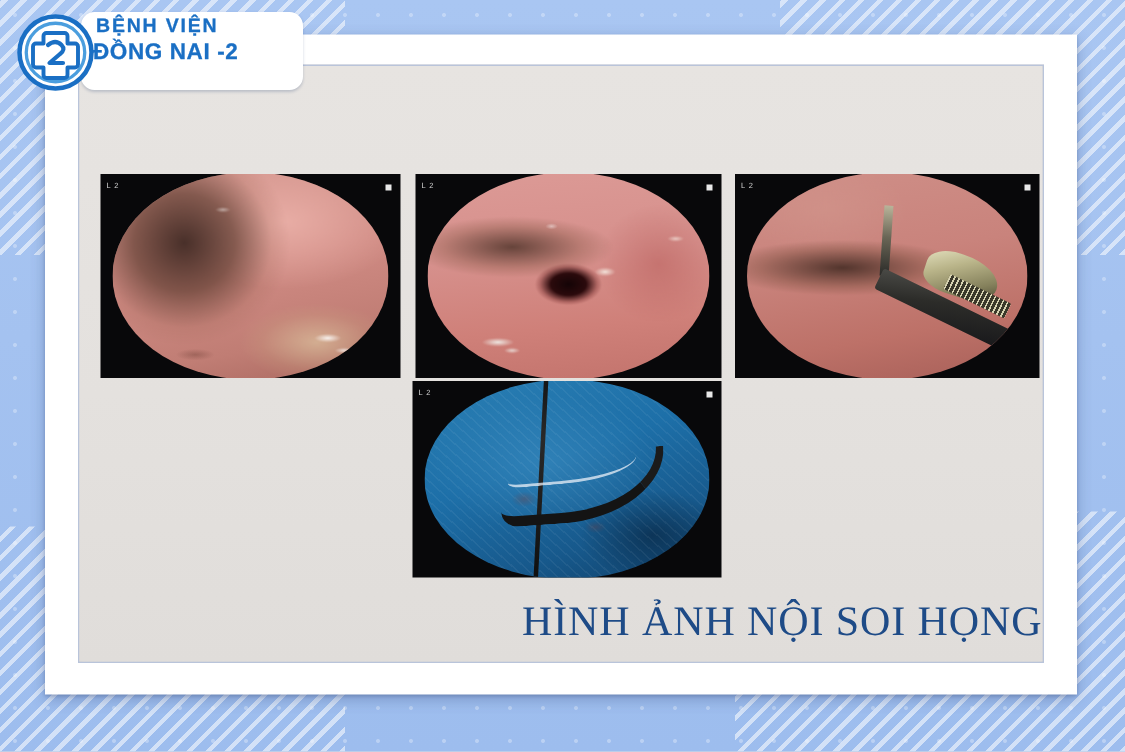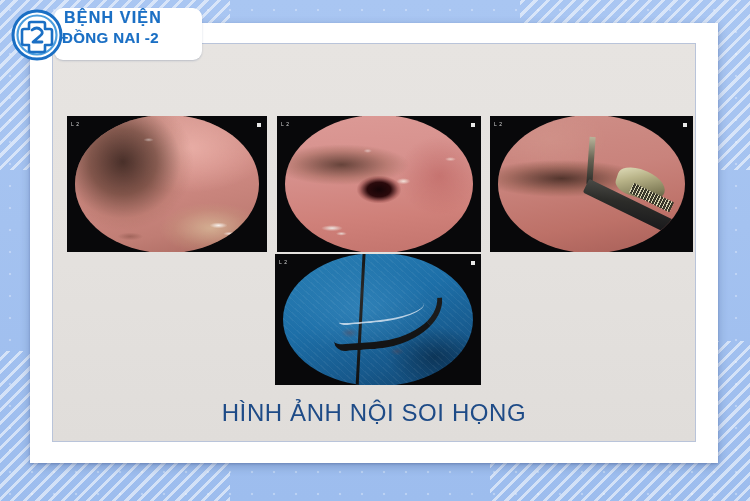--- a/index.html
+++ b/index.html
@@ -90,21 +90,21 @@
   }
   .logo-line {
     display: block;
     font-weight: bold;
     color: #1a6fc4;
     letter-spacing: 1.2px;
     line-height: 1;
     -webkit-text-stroke: 0.2px #1a6fc4;
   }
   .logo-line.l1 {
-    font-size: 16px;
+    font-size: 13px;
     padding-left: 2px;
   }
   .logo-line.l2 {
     font-size: 15px;
     margin-top: 4px;
     letter-spacing: 0.4px;
   }
   
   #logo-plate {
     position: absolute;
@@ -276,23 +276,23 @@
     transform: rotate(-5deg);
     z-index: 5;
   }
 
   
   #caption {
     position: absolute;
     left: 0;
     right: 0;
     top: 355px;
-    text-align: center;
-    font-family: Liberation Sans, sans-serif;
-    font-size: 24px;
+    text-align: right;
+    font-family: Liberation Serif, serif;
+    font-size: 28px;
     letter-spacing: 0.6px;
     color: #1e4b87;
     white-space: nowrap;
   }
 </style>
 </head>
 <body>
 
 <div id="page">
 

